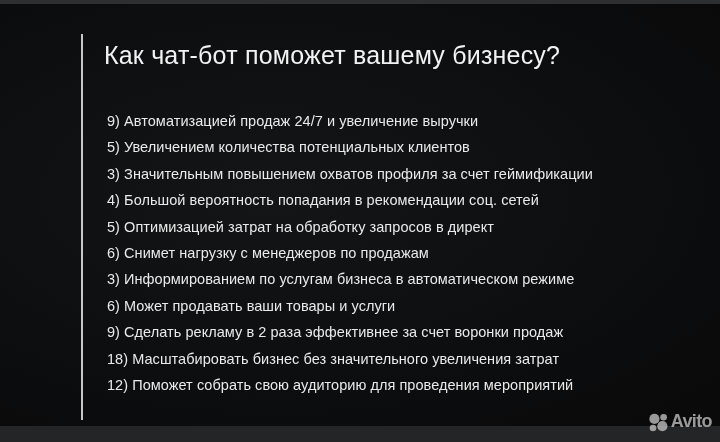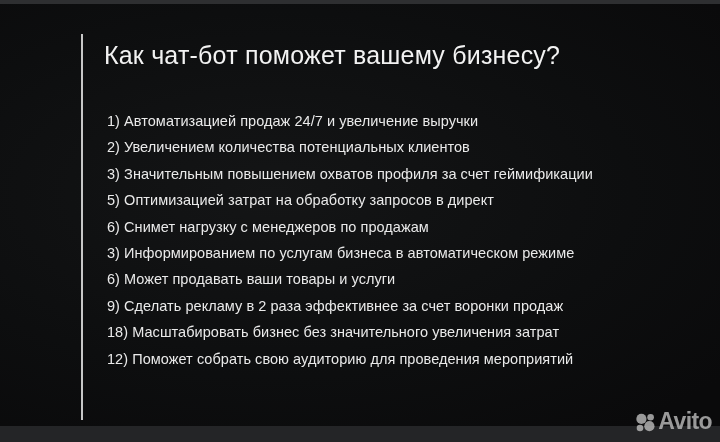--- a/index.html
+++ b/index.html
@@ -108,21 +108,21 @@
     gap: 3px;
     opacity: .82;
     user-select: none;
   }
   .avito-mark {
     display: block;
     width: 20px;
     height: 20px;
   }
   .avito-word {
-    font-size: 23px;
+    font-size: 18px;
     line-height: 23px;
     font-weight: 700;
     letter-spacing: -0.6px;
     color: #b9b9b9;
   }
 </style>
 </head>
 <body>
 
 <div class="slide">
@@ -130,23 +130,24 @@
   <div class="band-top"></div>
   <div class="backdrop"></div>
 
   <div class="accent-rule"></div>
 
   <div class="content">
 
     <h1 class="title">Как чат-бот поможет вашему бизнесу?</h1>
 
     <ul class="benefits">
-      <li>1) Автоматизацией продаж 24/7 и увеличение выручки</li>
-      <li>2) Увеличением количества потенциальных клиентов</li>
+      <li>9) Автоматизацией продаж 24/7 и увеличение выручки</li>
+      <li>5) Увеличением количества потенциальных клиентов</li>
       <li>3) Значительным повышением охватов профиля за счет геймификации</li>
+      <li>4) Большой вероятность попадания в рекомендации соц. сетей</li>
       <li>5) Оптимизацией затрат на обработку запросов в директ</li>
       <li>6) Снимет нагрузку с менеджеров по продажам</li>
       <li>3) Информированием по услугам бизнеса в автоматическом режиме</li>
       <li>6) Может продавать ваши товары и услуги</li>
       <li>9) Сделать рекламу в 2 раза эффективнее за счет воронки продаж</li>
       <li>18) Масштабировать бизнес без значительного увеличения затрат</li>
       <li>12) Поможет собрать свою аудиторию для проведения мероприятий</li>
     </ul>
 
   </div>

